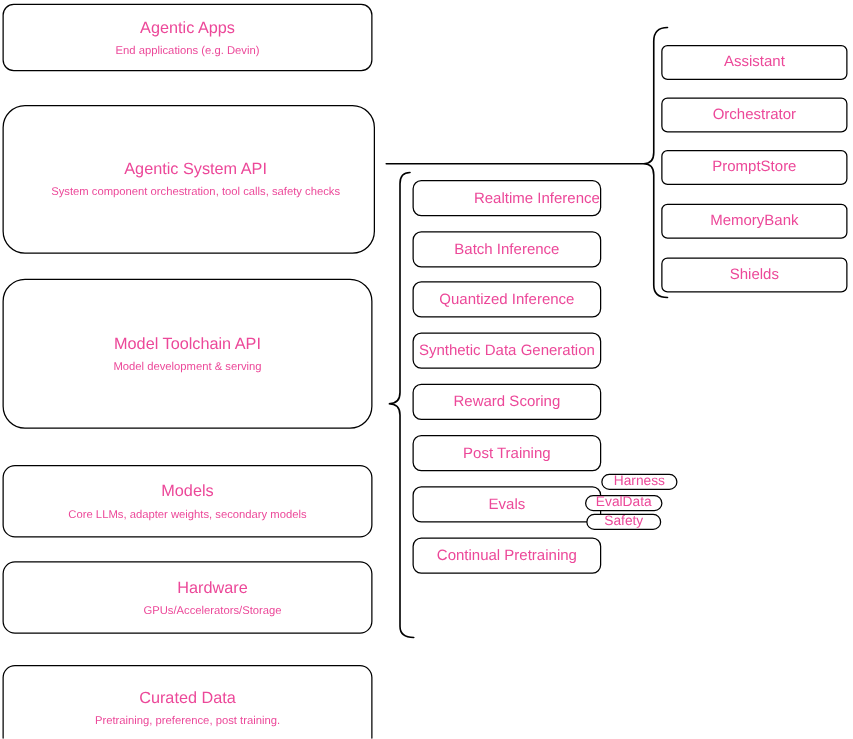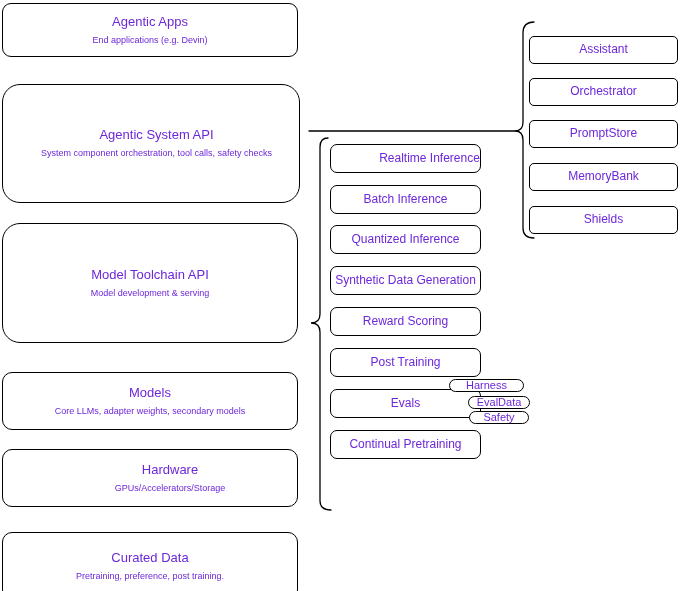--- a/index.html
+++ b/index.html
@@ -1,18 +1,18 @@
 <!DOCTYPE html>
 <html><head>
 <meta charset="utf-8">
 <style>
   html,body{margin:0;padding:0;background:#ffffff;}
   .canvas{
     position:relative;width:682px;height:591px;background:#ffffff;
-    font-family:"Liberation Sans",sans-serif;color:#6d28d9;overflow:hidden;
+    font-family:"Liberation Sans",sans-serif;color:#ec4899;overflow:hidden;
   }
   .overlay{position:absolute;left:0;top:0;z-index:1;}
   .node{
     position:absolute;box-sizing:border-box;border:1.3px solid #000000;background:#ffffff;
     display:flex;flex-direction:column;align-items:center;justify-content:center;
     text-align:center;z-index:2;
   }
   .node-title{font-size:13px;line-height:1.15;}
   .node-sub{font-size:9px;line-height:1.2;margin-top:5px;white-space:nowrap;}
   .small-label{font-size:12px;line-height:1.1;}
@@ -81,21 +81,21 @@
   <div class="node" style="left:330px;top:348px;width:151px;height:29px;border-radius:7px;">
     <div class="small-label">Post Training</div>
   </div>
   <div class="node" style="left:330px;top:389px;width:151px;height:29px;border-radius:7px;">
     <div class="small-label">Evals</div>
   </div>
   <div class="node" style="left:330px;top:430px;width:151px;height:29px;border-radius:7px;">
     <div class="small-label">Continual Pretraining</div>
   </div>
 
-  <div class="pill" style="left:449px;top:379px;width:75px;height:13px;">
+  <div class="pill" style="left:481px;top:379px;width:61px;height:13px;">
     <span>Harness</span>
   </div>
   <div class="pill" style="left:468px;top:396px;width:62px;height:13px;">
     <span>EvalData</span>
   </div>
   <div class="pill" style="left:469px;top:411px;width:60px;height:13px;">
     <span>Safety</span>
   </div>
 
   <div class="node" style="left:529px;top:36px;width:149px;height:28px;border-radius:5px;">

